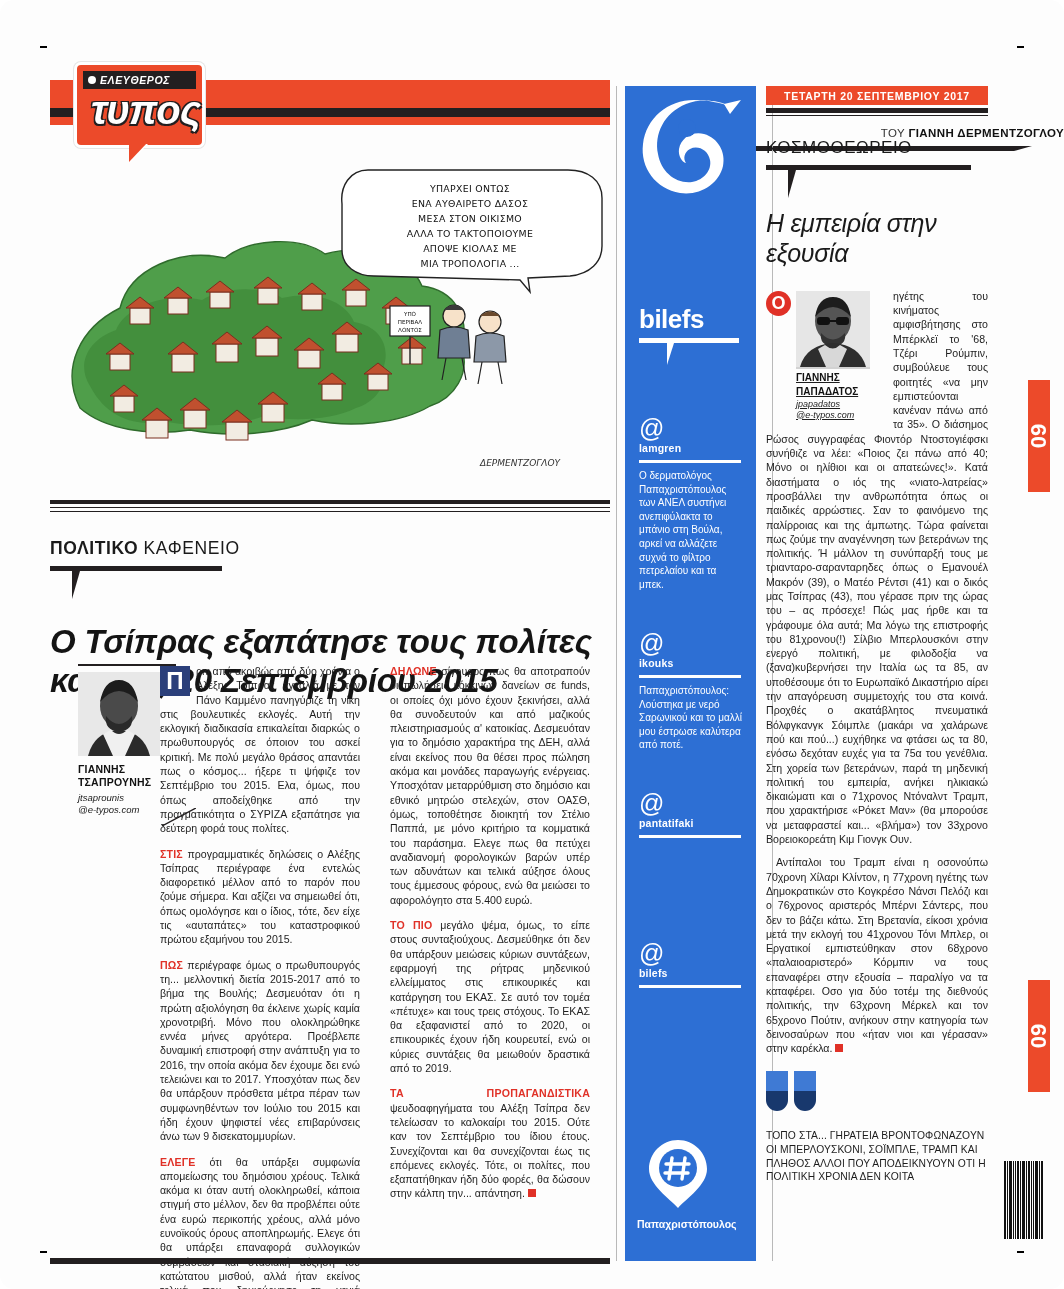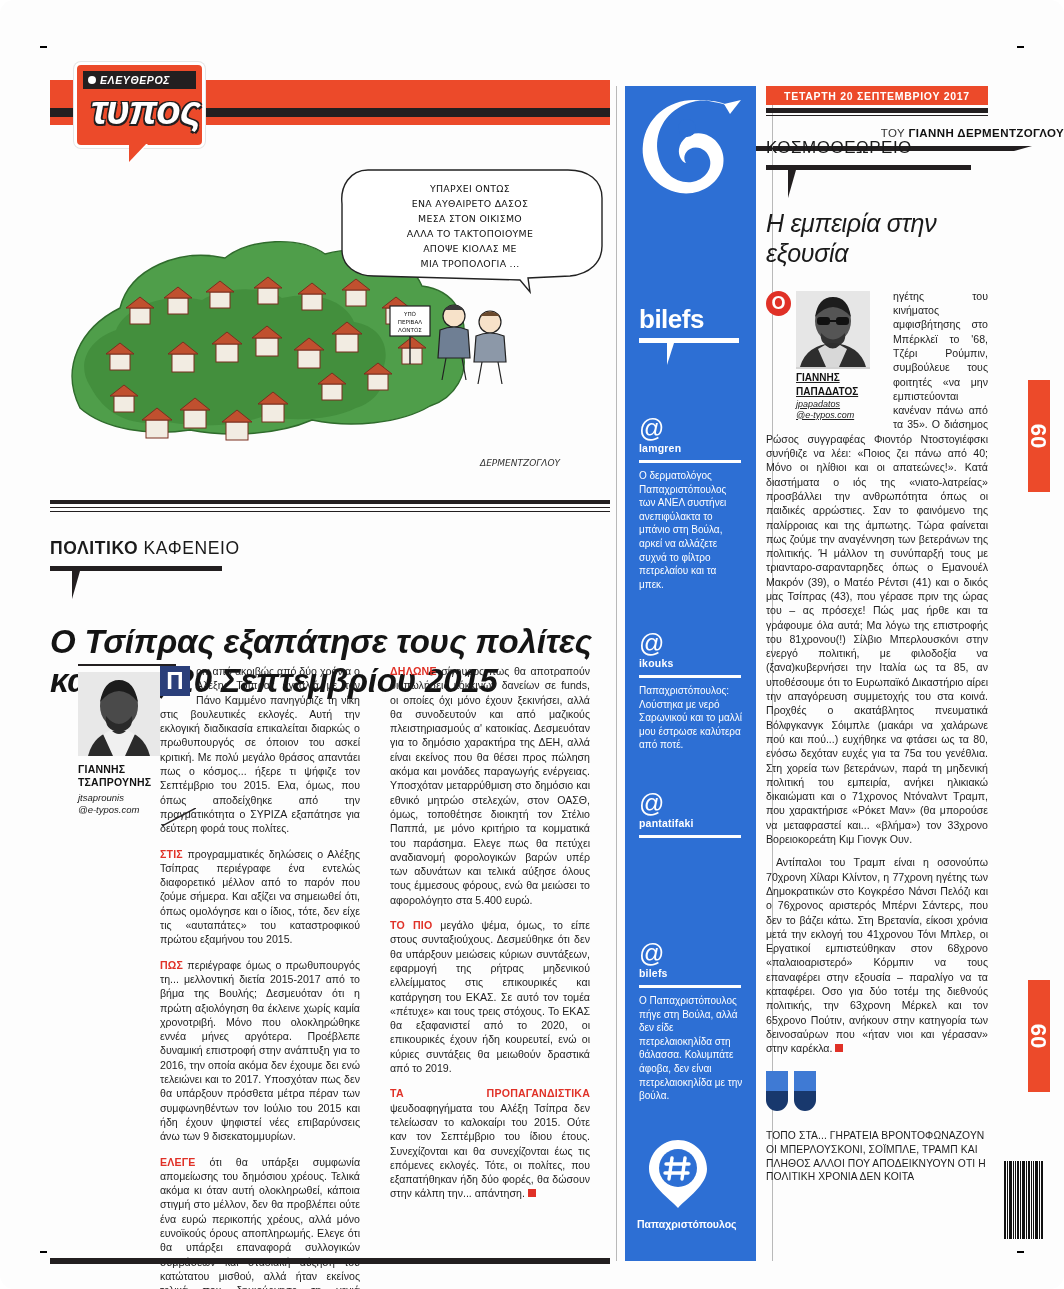--- a/index.html
+++ b/index.html
@@ -472,21 +472,20 @@
     <div class="tw-item" style="top:705px;">
       <div class="tw-at">@</div>
       <div class="tw-handle">pantatifaki</div>
       <div class="tw-sep"></div>
     </div>
 
     <div class="tw-item" style="top:855px;">
       <div class="tw-at">@</div>
       <div class="tw-handle">bilefs</div>
       <div class="tw-sep"></div>
-      <div class="tw-body">Ο Παπαχριστόπουλος πήγε στη Βούλα, αλλά δεν είδε πετρελαιοκηλίδα στη θάλασσα. Κολυμπάτε άφοβα, δεν είναι πετρελαιοκηλίδα με την βούλα.</div>
     </div>
 
     <svg class="hash-pin" width="62" height="72" viewBox="0 0 62 72">
       <path d="M31 2 C15 2 2 15 2 31 C2 47 22 60 31 70 C40 60 60 47 60 31 C60 15 47 2 31 2 Z" fill="#ffffff"></path>
       <circle cx="31" cy="30" r="19" fill="#2d6fd4"></circle>
       <g stroke="#ffffff" stroke-width="3.4" stroke-linecap="round">
         <line x1="25" y1="20" x2="22" y2="41"></line>
         <line x1="38" y1="20" x2="35" y2="41"></line>
         <line x1="19" y1="26" x2="42" y2="26"></line>
         <line x1="18" y1="35" x2="41" y2="35"></line>

